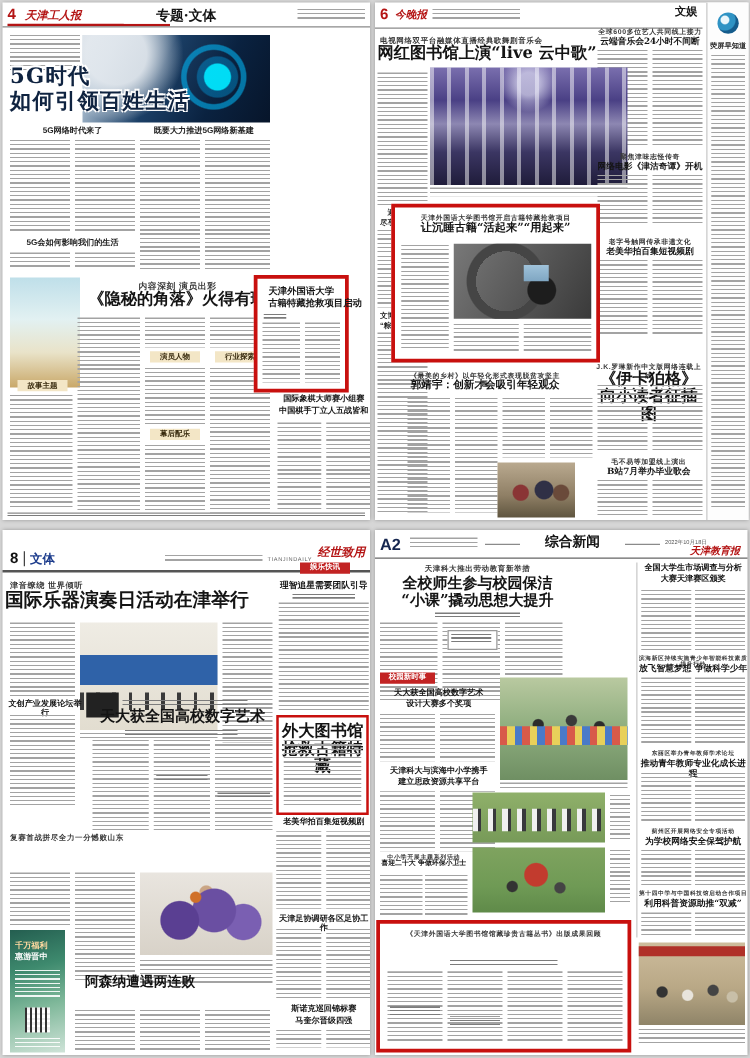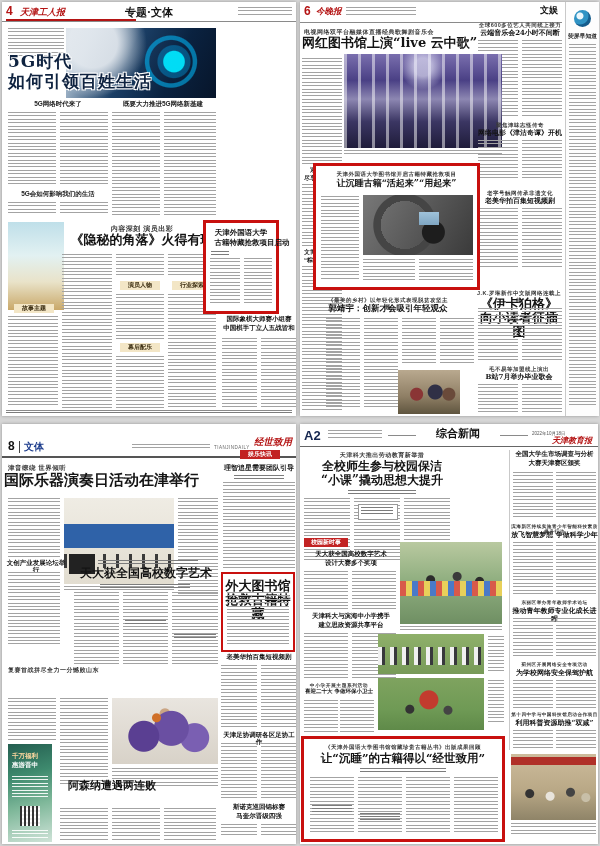--- a/index.html
+++ b/index.html
@@ -321,21 +321,20 @@
     linear-gradient(180deg,#7fa35f 0%,#6f9a55 60%,#5f8a49 100%)"></div>
   <i class="a tx" style="left:188px;top:256px;width:16px;height:44px"></i>
 
   <span class="a c kick" style="left:2px;top:258px;width:74px;font-size:4.8px">中小学开展主题系列活动</span>
   <span class="a hd" style="left:2px;top:265px;width:74px;font-size:5.5px">喜迎二十大 争做环保小卫士</span>
   <i class="a tx" style="left:4px;top:276px;width:34px;height:32px"></i>
   <i class="a tx" style="left:40px;top:276px;width:34px;height:32px"></i>
 
   <div class="a redbox" style="left:1px;top:312px;width:198px;height:100px">
     <span class="a c kick" style="left:0;top:5px;width:198px;font-size:5.5px">《天津外国语大学图书馆馆藏珍贵古籍丛书》出版成果回顾</span>
-    <span class="a hd" style="left:0;top:13px;width:198px;font-size:11.5px">让“沉睡”的古籍得以“经世致用”</span>
     <i class="a txd" style="left:56px;top:29px;width:86px;height:4px"></i>
     <i class="a tx" style="left:6px;top:38px;width:44px;height:56px"></i>
     <i class="a tx" style="left:54px;top:38px;width:44px;height:56px"></i>
     <i class="a tx" style="left:102px;top:38px;width:44px;height:56px"></i>
     <i class="a tx" style="left:150px;top:38px;width:44px;height:56px"></i>
     <i class="a txd" style="left:8px;top:66px;width:40px;height:8px"></i>
     <i class="a txd" style="left:56px;top:74px;width:40px;height:8px"></i>
   </div>
 </section>
 

